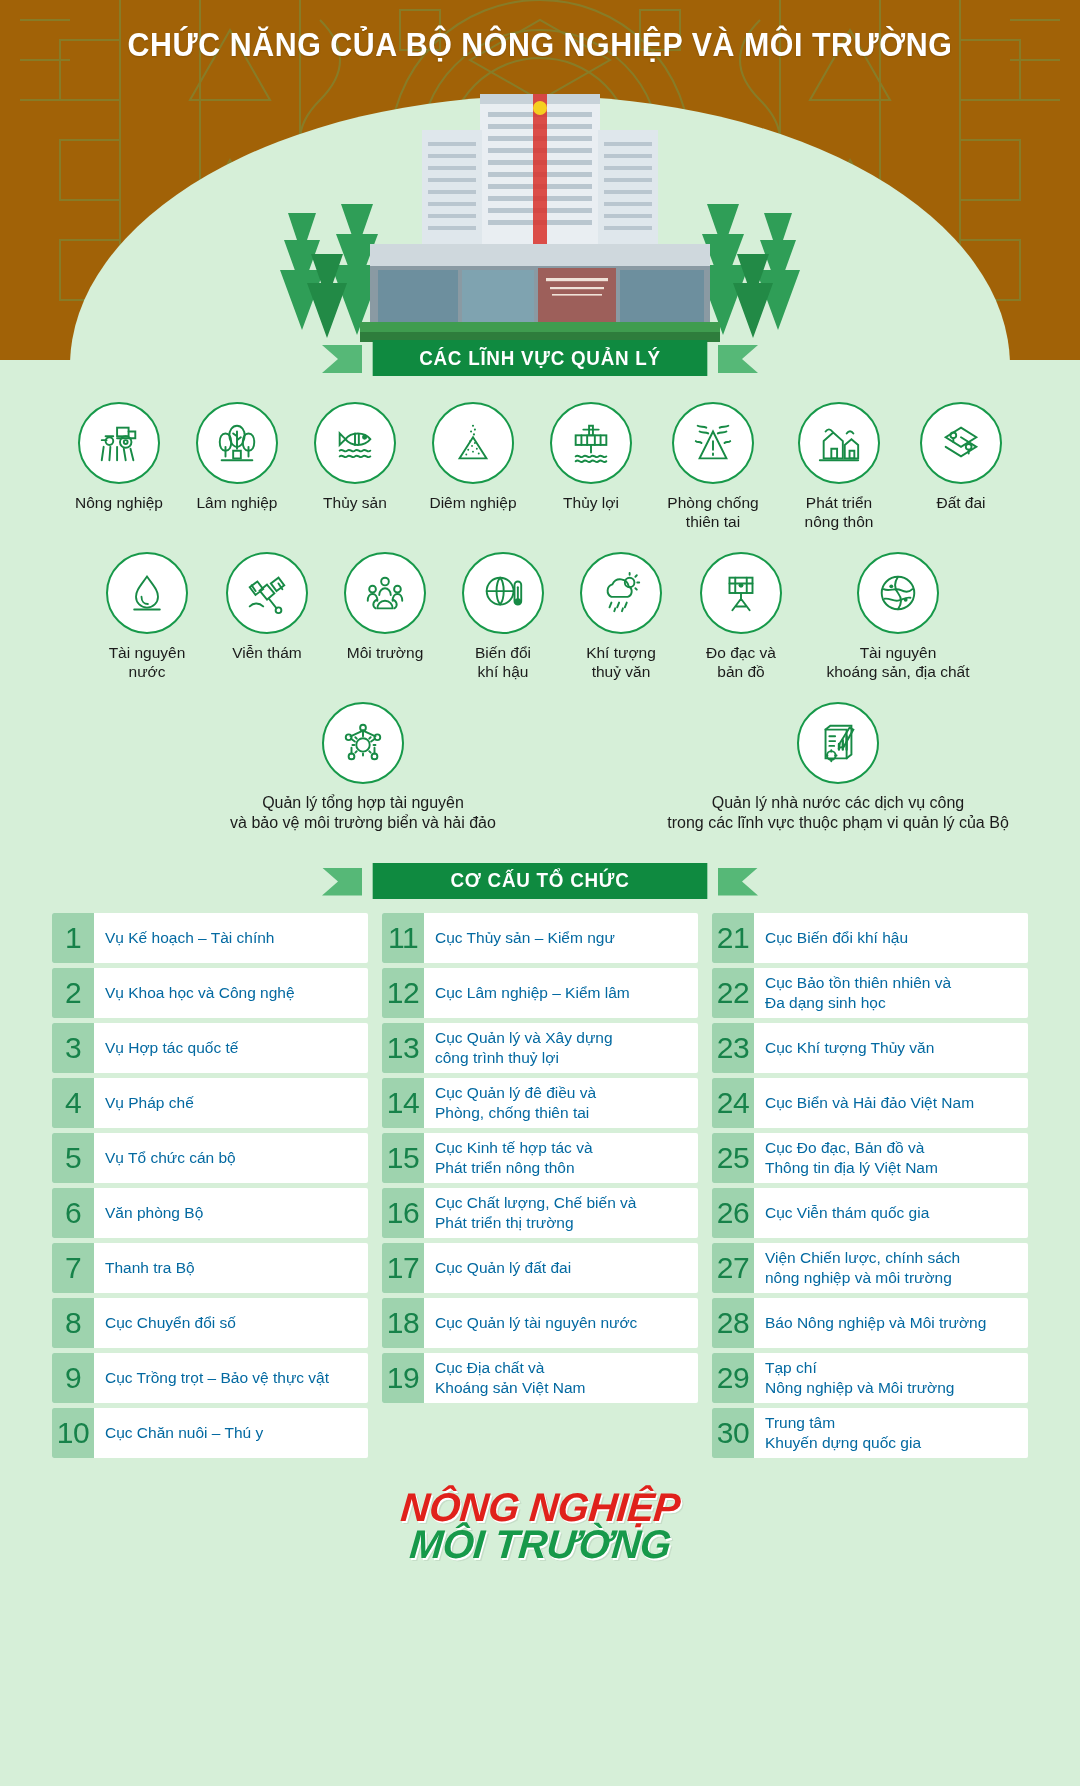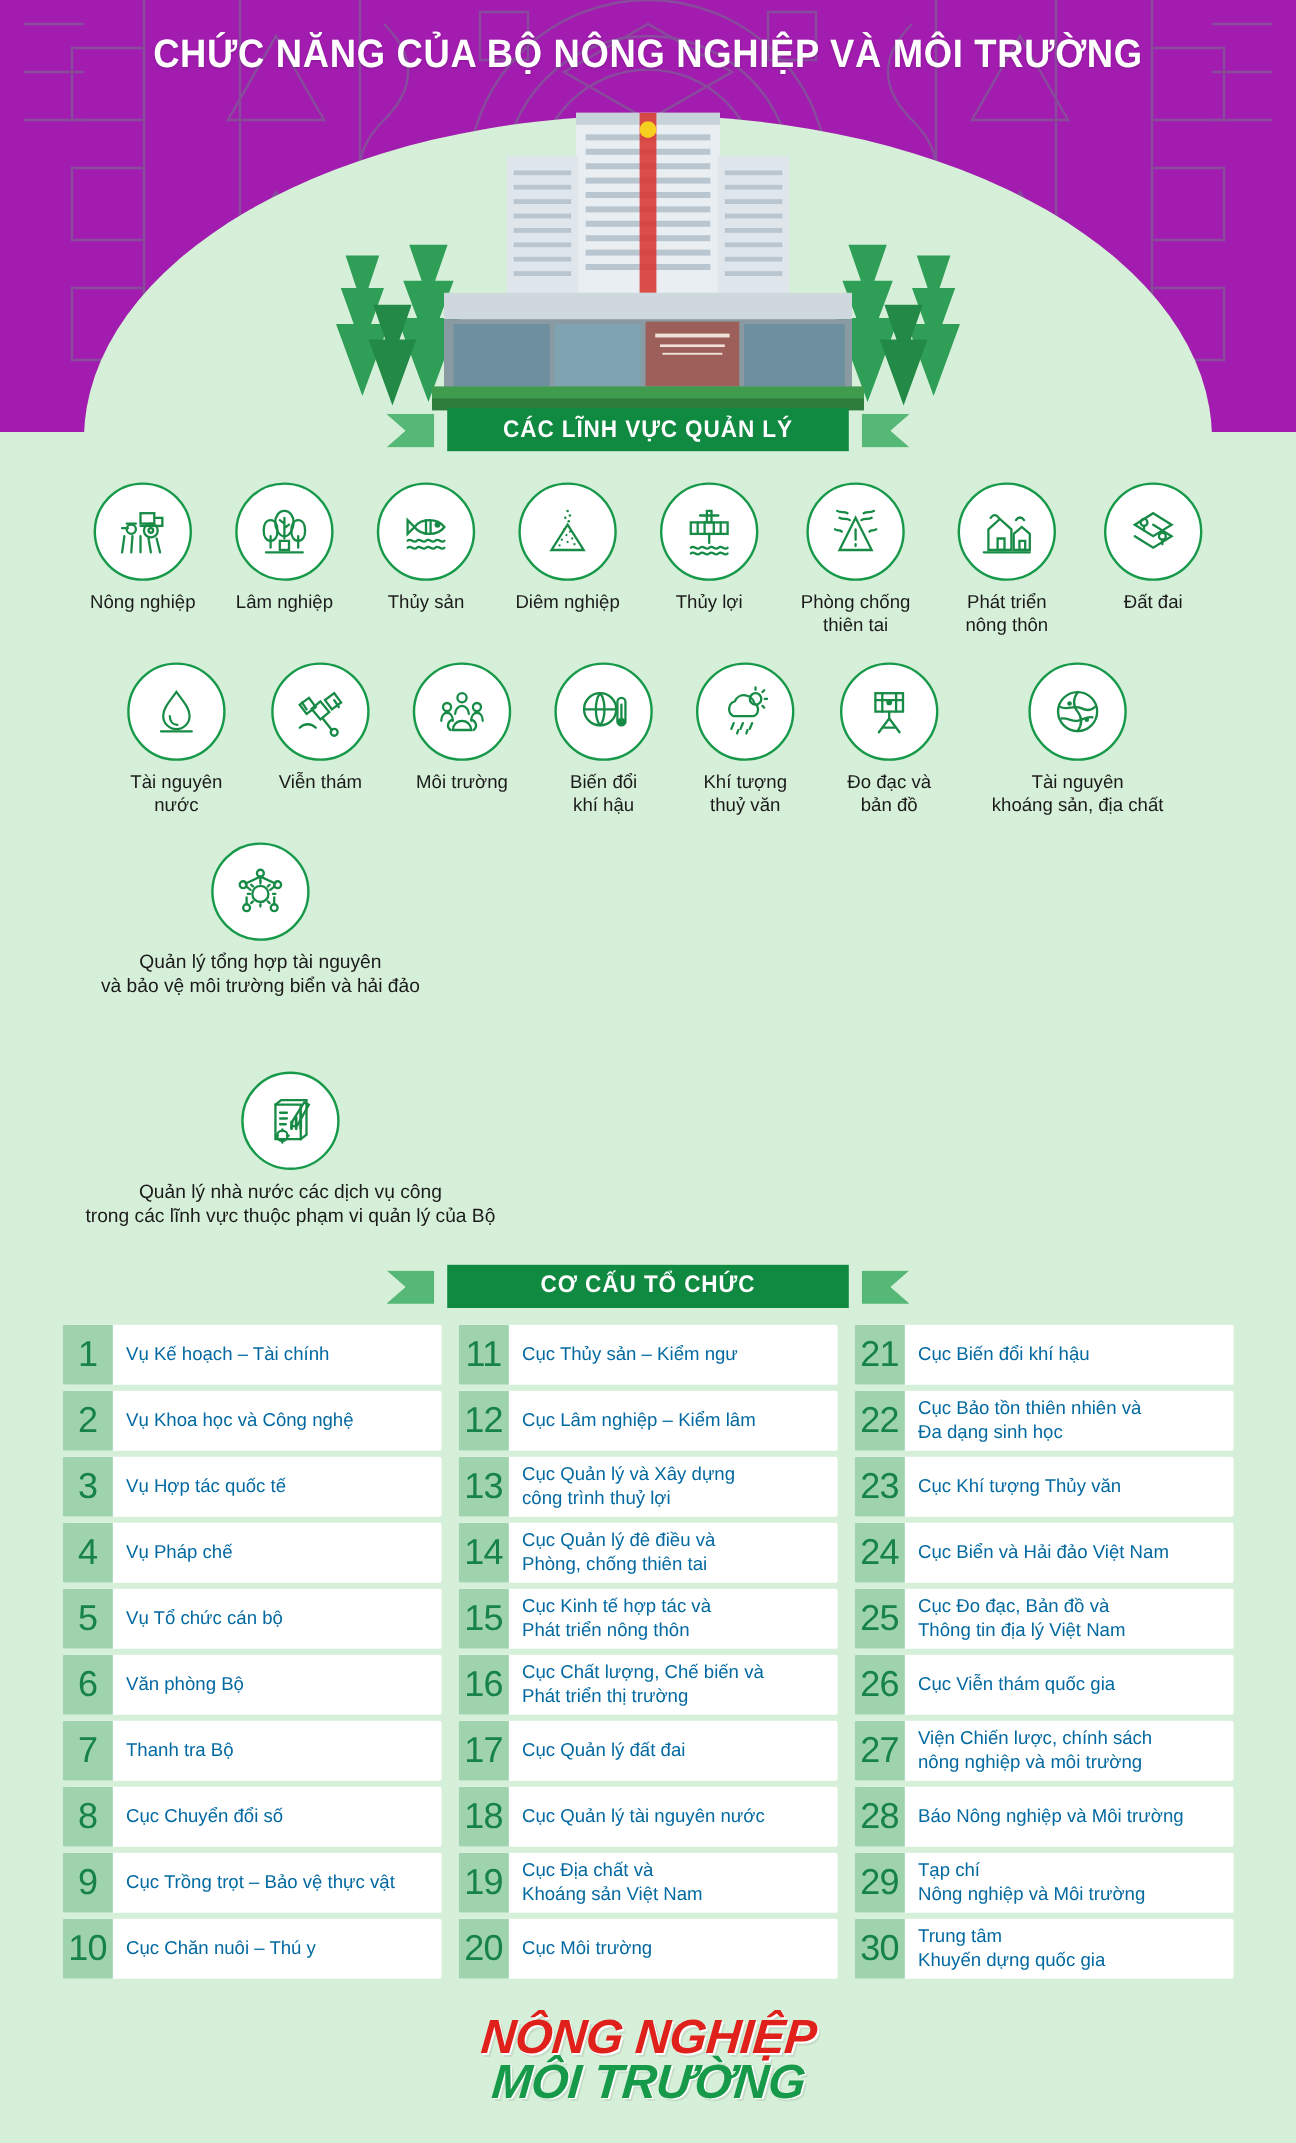--- a/index.html
+++ b/index.html
@@ -8,21 +8,21 @@
     font-family: "Liberation Sans", sans-serif;
     background: #d6efd8;
     overflow: hidden;
     position: relative;
   }
 
   
   .header {
     position: relative;
     height: 360px;
-    background: #a21caf;
+    background: #a16207;
     overflow: hidden;
   }
   .header-pattern {
     position: absolute; inset: 0;
     opacity: .30;
   }
   .header-title {
     position: relative;
     z-index: 5;
     text-align: center;
@@ -104,21 +104,21 @@
     display: flex; align-items: center; justify-content: center;
   }
   .icon-circle svg { display: block; }
   .icon-label {
     font-size: 15.5px;
     color: #1b1b1b;
     line-height: 1.25;
     white-space: pre-line;
   }
 
-  .icon-row-wide { display: flex; justify-content: flex-end; flex-direction: column; }
+  .icon-row-wide { display: flex; justify-content: flex-end; }
   .icon-cell-wide { text-align: center; }
   .icon-cell-wide .icon-label { font-size: 16px; }
 
   
   .org-grid {
     display: flex;
     gap: 14px;
     padding: 0 52px;
     margin-top: 14px;
     align-items: flex-start;
@@ -644,24 +644,20 @@
       </div>
       <div class="org-row">
         <div class="org-num">18</div>
         <div class="org-text">Cục Quản lý tài nguyên nước</div>
       </div>
       <div class="org-row">
         <div class="org-num">19</div>
         <div class="org-text">Cục Địa chất và
 Khoáng sản Việt Nam</div>
       </div>
-      <div class="org-row">
-        <div class="org-num">20</div>
-        <div class="org-text">Cục Môi trường</div>
-      </div>
     </div>
   <div class="org-col">
       <div class="org-row">
         <div class="org-num">21</div>
         <div class="org-text">Cục Biến đổi khí hậu</div>
       </div>
       <div class="org-row">
         <div class="org-num">22</div>
         <div class="org-text">Cục Bảo tồn thiên nhiên và
 Đa dạng sinh học</div>

